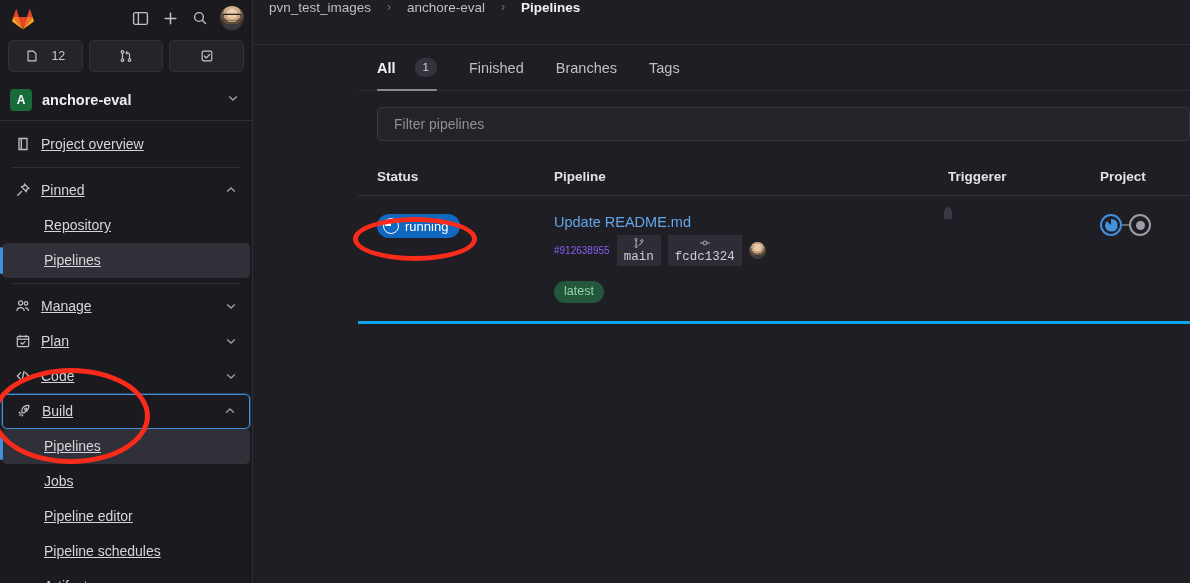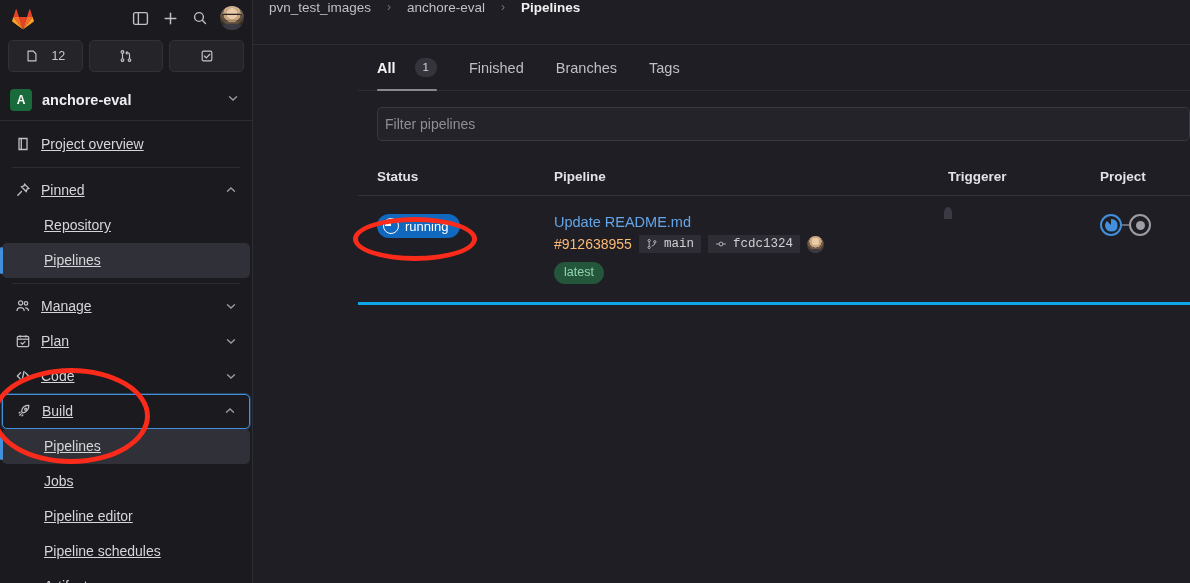--- a/index.html
+++ b/index.html
@@ -118,21 +118,21 @@
   }
   .tab-badge {
     background: #35343c; color: #d3d3d8; font-size: 11.5px; font-weight: normal;
     border-radius: 9px; padding: 2px 8px; line-height: 1.25;
   }
 
   .filter-wrap { padding: 16px 0 16px 19px; }
   .filter-input {
     width: 100%; height: 34px; background: #242329;
     border: 1px solid #3a3941; border-radius: 5px;
-    color: #d6d6da; font-size: 14px; padding: 0 7px;
+    color: #d6d6da; font-size: 14px; padding: 0 16px;
     font-family: "Liberation Sans", sans-serif; outline: none;
   }
   .filter-input::placeholder { color: #8e8e96; }
 
   table.pipelines { width: 100%; border-collapse: collapse; table-layout: fixed; }
   table.pipelines th {
     text-align: left; font-size: 13.5px; font-weight: bold; color: #e2e2e6;
     padding: 12px 0 11px 0; border-bottom: 1px solid #34333b;
   }
   table.pipelines td { padding: 18px 0 18px 0; border-bottom: 3px solid #0ea5e9; vertical-align: top; }
@@ -151,39 +151,40 @@
     border: 1.8px solid #ffffff; position: relative; background: #1068bf;
   }
   .ico-running::after {
     content: ""; position: absolute; left: 1px; top: 1px;
     width: 5.5px; height: 5.5px; background: #ffffff;
     border-radius: 6px 0 0 0;
   }
 
   .p-title { color: #63a6e9; font-size: 14.5px; cursor: pointer; display: block; margin-bottom: 5px; }
   .p-meta { display: flex; align-items: center; gap: 7px; flex-wrap: wrap; }
-  .p-id { color: #fdba74; font-size: 14px; cursor: pointer; text-align: right; }
+  .p-id { color: #8b5cf6; font-size: 10px; cursor: pointer; text-align: right; }
   .chip {
-    display: inline-flex; align-items: center; gap: 6px;
+    display: inline-flex; align-items: center; gap: 1px;
     background: #2e2d35; border-radius: 0; padding: 2px 7px;
     color: #cfcfd4; font-family: "Liberation Mono", monospace; font-size: 12.5px;
     cursor: pointer;
+    flex-direction: column;
   }
   .chip svg { color: #b5b5bc; }
   .avatar-sm {
     width: 17px; height: 17px; border-radius: 50%; flex: 0 0 17px;
     background: radial-gradient(circle at 50% 32%, #e8c9a8 0 26%, #caa57f 27% 42%, #6d5a49 43% 58%, #4b4032 59% 100%);
     position: relative; overflow: hidden;
   }
   .avatar-sm::after {
     content:""; position:absolute; left:-2px; right:-2px; bottom:-3px; height:7px;
     background:#3a3a44; border-radius:50% 50% 0 0;
   }
   .badge-latest {
-    display: inline-block; margin-top: 9px;
+    display: inline-block; margin-top: 15px;
     background: #24563c; color: #91d4ad; border-radius: 11px;
     padding: 3px 10px; font-size: 12.5px; line-height: 1.25;
   }
 
   .avatar-md {
     width: 30px; height: 30px; border-radius: 50%;
     background: radial-gradient(circle at 50% 30%, #e8c9a8 0 24%, #caa57f 25% 41%, #6d5a49 42% 57%, #4b4032 58% 100%);
     position: relative; overflow: hidden; box-shadow: inset 0 -7px 8px -4px rgba(0,0,0,.5);
   }
   .avatar-md::before {

